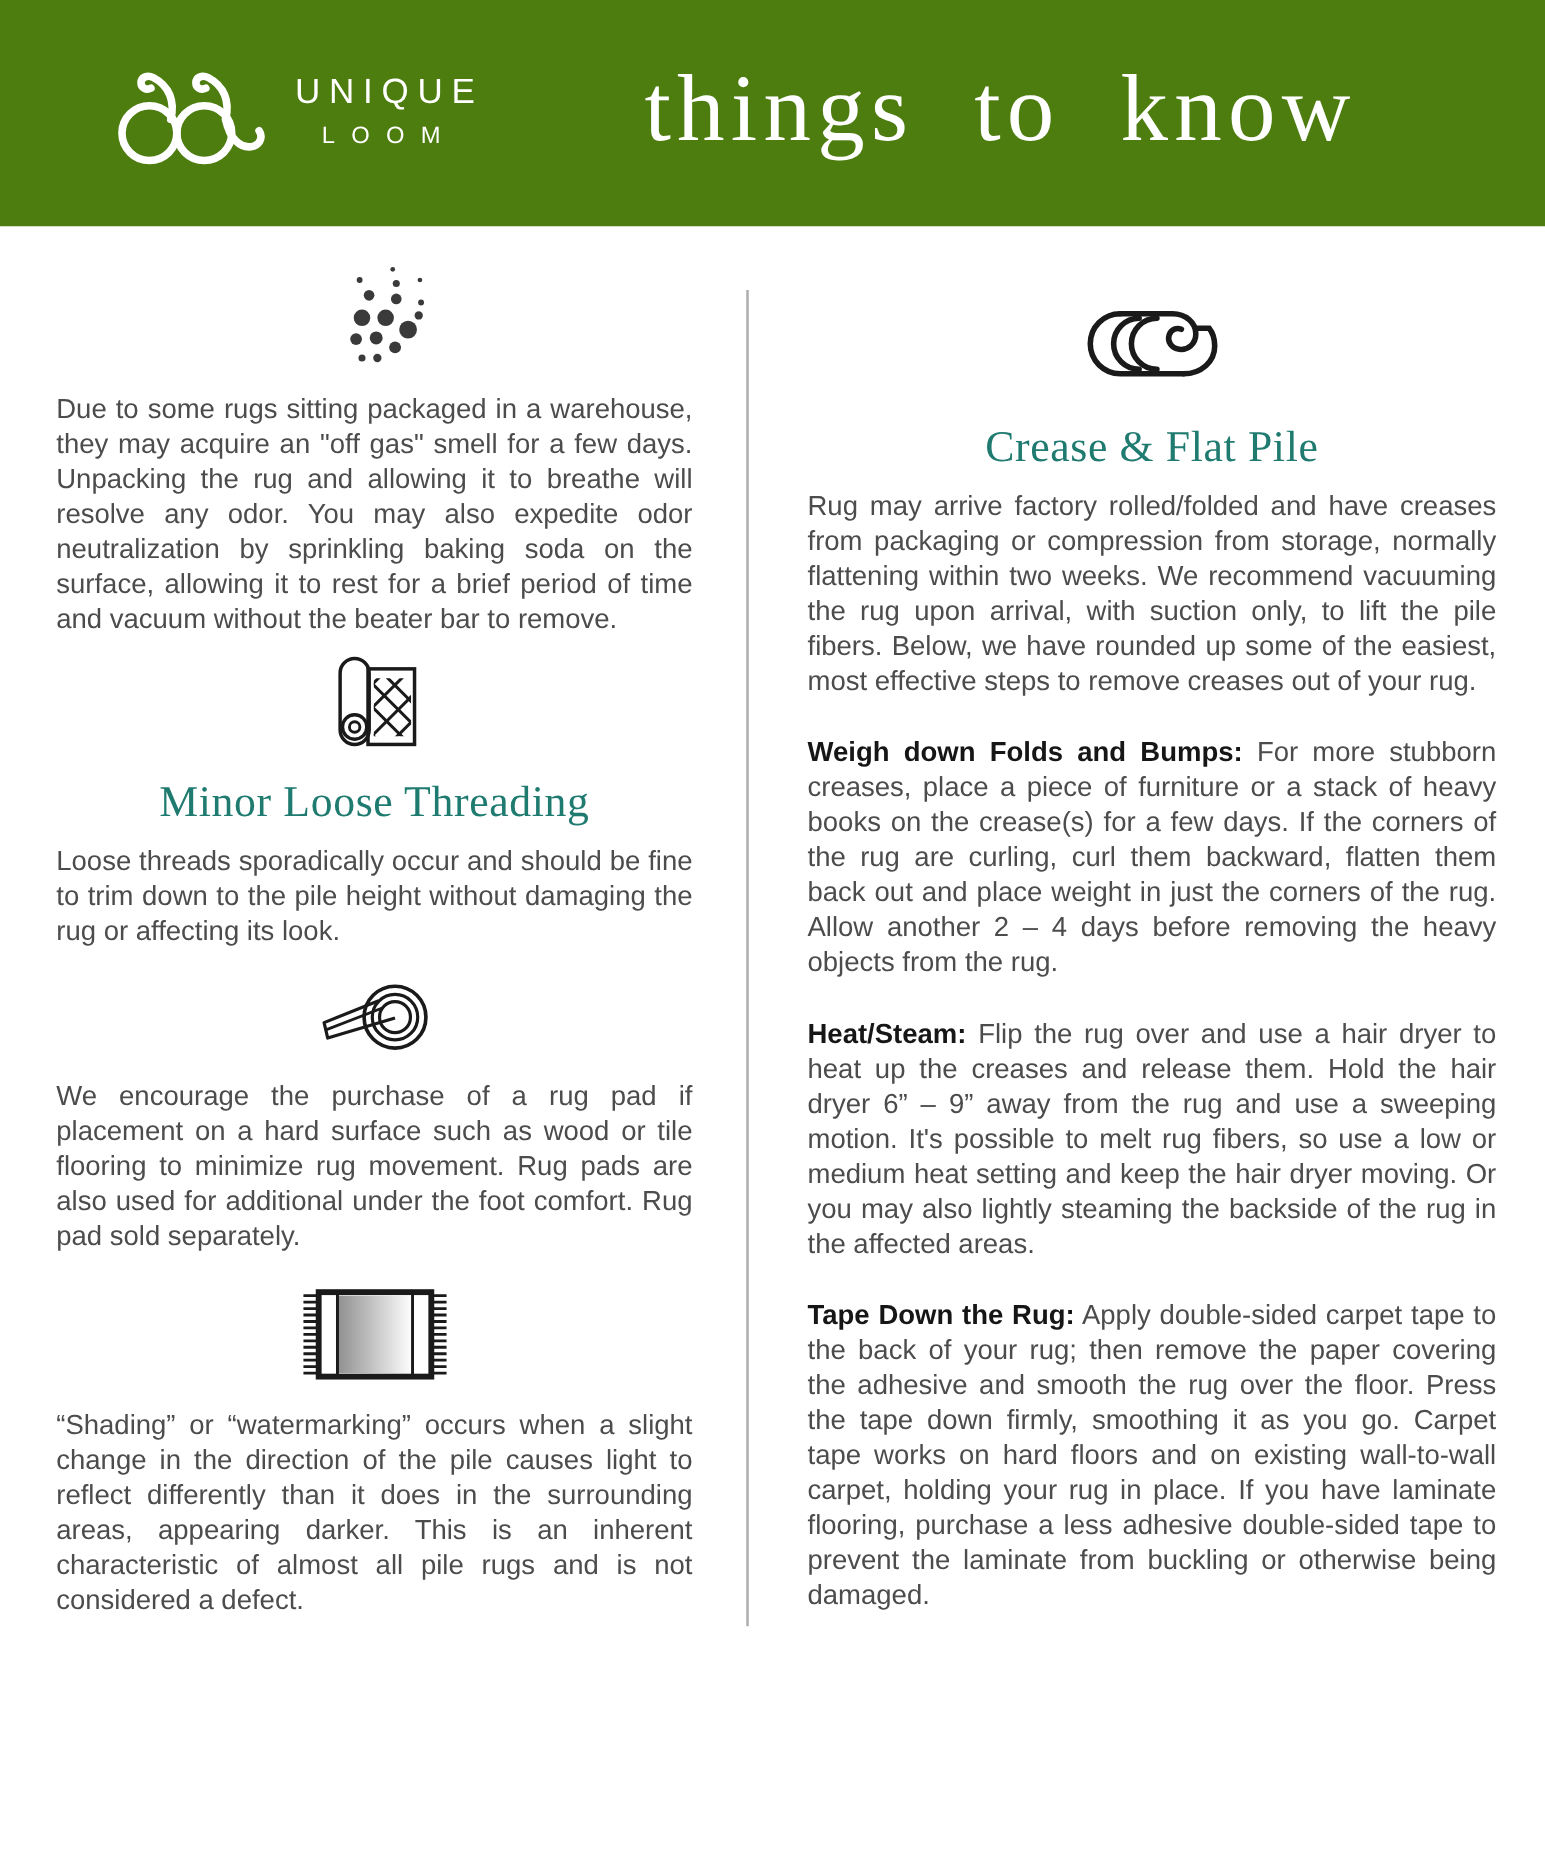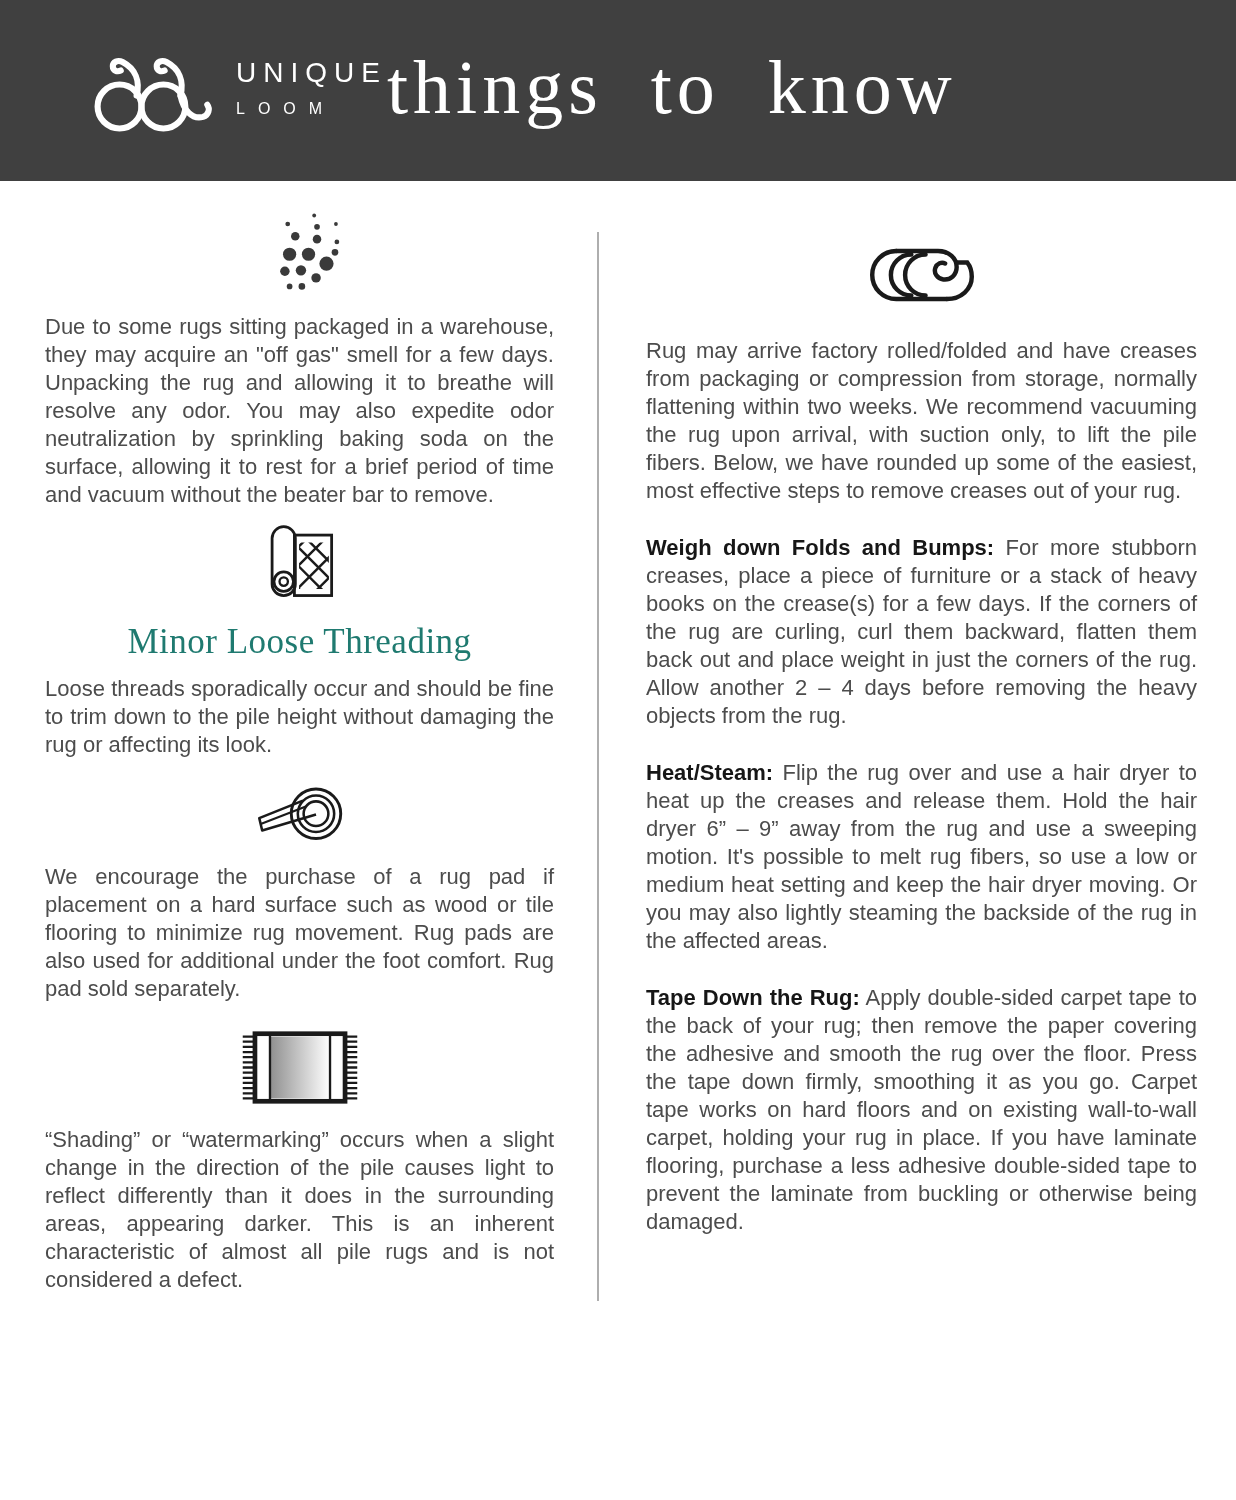--- a/index.html
+++ b/index.html
@@ -3,30 +3,30 @@
 <meta charset="utf-8">
 <style>
   html,body { margin:0; padding:0; background:#ffffff; }
   body {
     width:1236px; height:1500px;
     font-family:"Liberation Sans", sans-serif;
     position:relative; overflow:hidden;
   }
   
   .header {
-    height:181px; background:#404040;
+    height:181px; background:#4d7c0f;
     display:flex; align-items:center;
   }
   .logo-block { display:flex; align-items:center; margin-left:86px; }
   .logo-svg { width:128px; height:92px; margin-top:6px; }
   .brand { color:#ffffff; margin-left:22px; line-height:36px; }
   .brand-line1 { font-size:28px; letter-spacing:7px; }
-  .brand-line2 { font-size:16px; letter-spacing:13px; }
+  .brand-line2 { font-size:19px; letter-spacing:13px; text-align:center; }
   .page-title {
-    flex:1; 
+    flex:1; text-align:center;
     color:#ffffff; font-family:"Liberation Serif", serif;
     font-size:76px; letter-spacing:5px; word-spacing:24px;
     margin-top:-6px; padding-right:22px;
   }
   
   .content { display:flex; align-items:stretch; }
   .col-left { width:533px; margin-left:33px; }
   .divider { width:2px; background:#aeaeae; margin:51px 0 5px 31px; }
   .col-right { flex:1; margin-left:35px; margin-right:27px; }
 
@@ -168,20 +168,21 @@
         <svg width="118" height="64" viewBox="0 0 132 72">
           <g class="ic-stroke" stroke-width="5" stroke-linecap="round">
             <path d="M54 13 A23 23 0 1 0 54 59"></path>
             <path d="M70 13 A23 23 0 1 0 70 59"></path>
             <path d="M37 9 C22 9 10 21 10 36 C10 51 22 63 37 63 L94 63"></path>
             <path d="M37 9 L84 9 C96 9 105 17 105 27 C105 36 98 42 90 41 C83 40 79 34 81 28 C83 23 88 21 92 23"></path>
             <path d="M105 22 L117 22 C121 27 122 33 122 38 C122 52 110 63 94 63"></path>
           </g>
         </svg>
       </div>
+      <h2 class="sec-heading">Crease &amp; Flat Pile</h2>
       <p class="body-text">Rug may arrive factory rolled/folded and have creases from packaging or compression from storage, normally flattening within two weeks. We recommend vacuuming the rug upon arrival, with suction only, to lift the pile fibers. Below, we have rounded up some of the easiest, most effective steps to remove creases out of your rug.</p>
 
 
       <p class="body-text tip"><span class="tip-label">Weigh down Folds and Bumps:</span> <span>For more stubborn creases, place a piece of furniture or a stack of heavy books on the crease(s) for a few days. If the corners of the rug are curling, curl them backward, flatten them back out and place weight in just the corners of the rug. Allow another 2 – 4 days before removing the heavy objects from the rug.</span></p>
 
       <p class="body-text tip"><span class="tip-label">Heat/Steam:</span> <span>Flip the rug over and use a hair dryer to heat up the creases and release them. Hold the hair dryer 6” – 9” away from the rug and use a sweeping motion. It's possible to melt rug fibers, so use a low or medium heat setting and keep the hair dryer moving. Or you may also lightly steaming the backside of the rug in the affected areas.</span></p>
 
       <p class="body-text tip"><span class="tip-label">Tape Down the Rug:</span> <span>Apply double-sided carpet tape to the back of your rug; then remove the paper covering the adhesive and smooth the rug over the floor. Press the tape down firmly, smoothing it as you go. Carpet tape works on hard floors and on existing wall-to-wall carpet, holding your rug in place. If you have laminate flooring, purchase a less adhesive double-sided tape to prevent the laminate from buckling or otherwise being damaged.</span></p>
     </div>
   </div>

